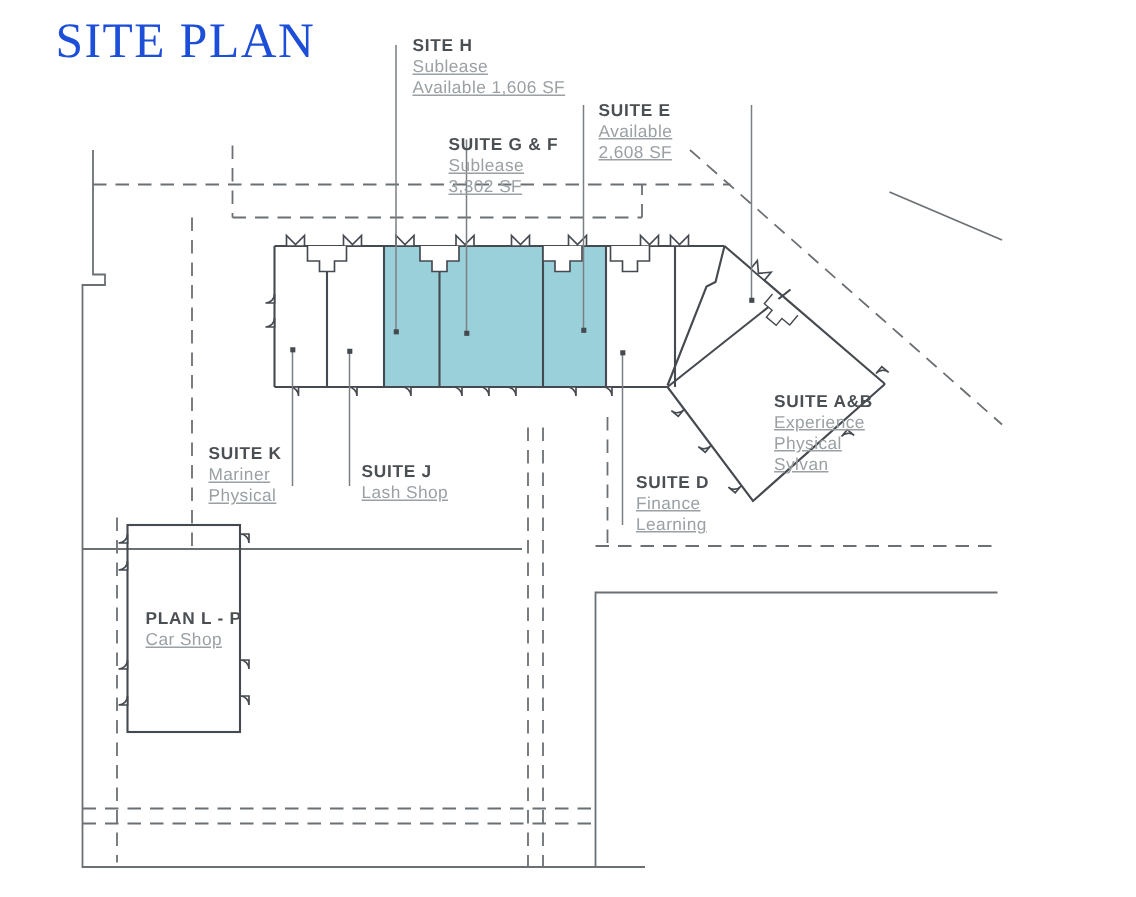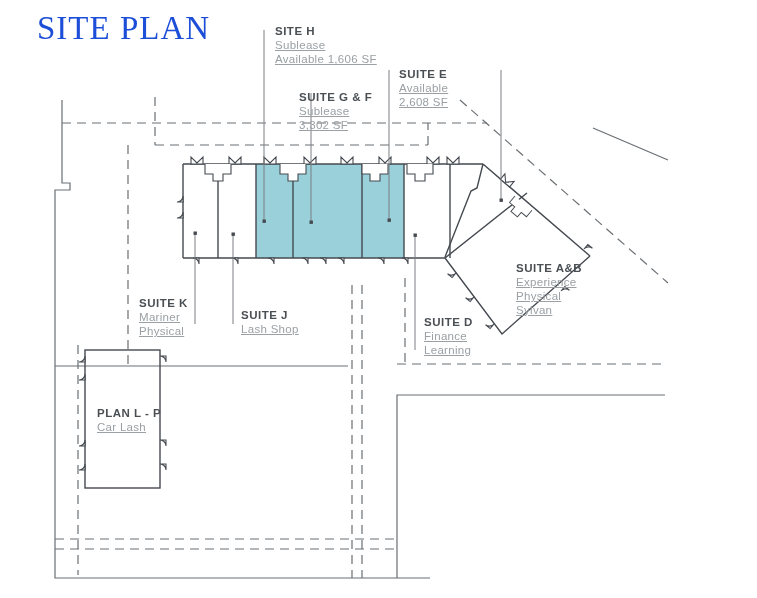--- a/index.html
+++ b/index.html
@@ -181,16 +181,16 @@
     <div class="m">Physical</div>
   </div>
 
   <div class="lbl" style="left:241px;top:308px">
     <div class="b">SUITE J</div>
     <div class="m">Lash Shop</div>
   </div>
 
   <div class="lbl" style="left:97px;top:406px">
     <div class="b">PLAN L - P</div>
-    <div class="m">Car Lash</div>
+    <div class="m">Car Shop</div>
   </div>
 
 </div>
 
 </body></html>

